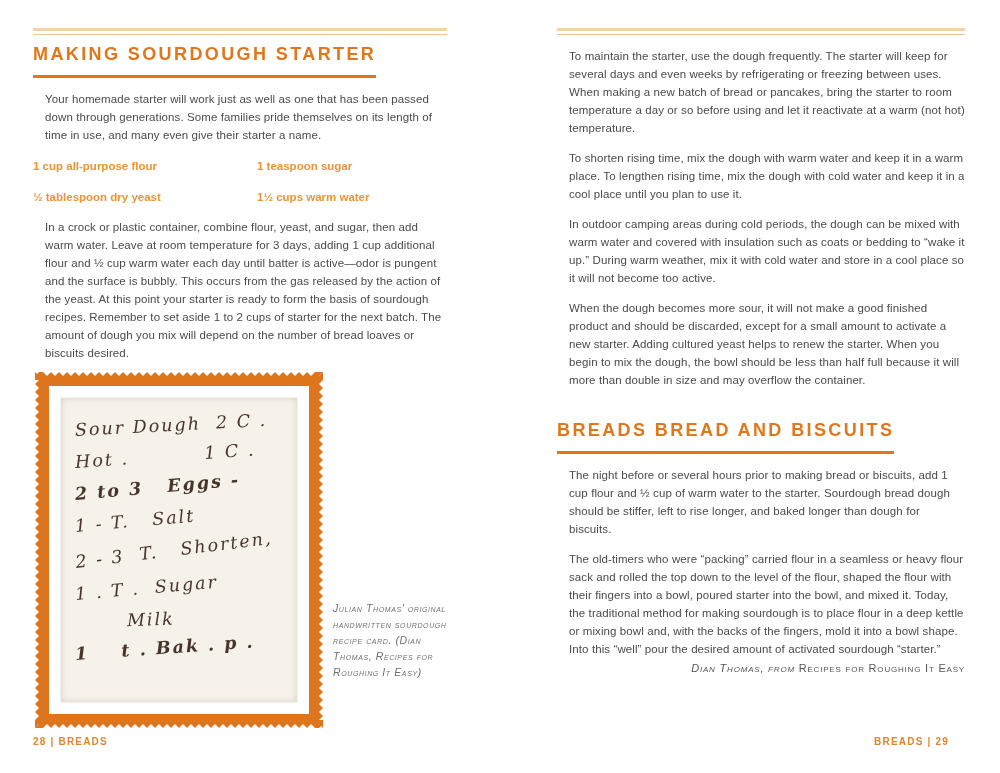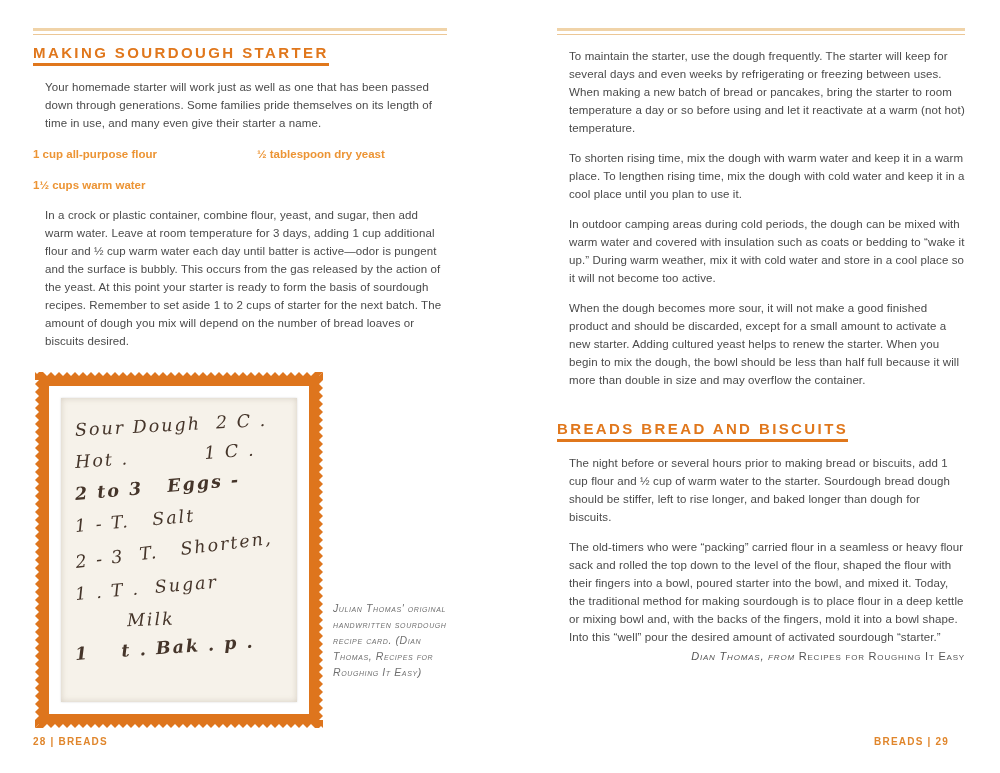--- a/index.html
+++ b/index.html
@@ -12,22 +12,22 @@
   .page-left{left:33px;width:414px;}
   .page-right{left:557px;width:408px;}
 
   .top-rule{
     margin-top:28px;height:3px;
     border-top:3px solid #f0d3a8;border-bottom:1px solid #ecc796;
   }
 
   h2.section-heading{
     display:inline-block;margin:9px 0 0 0;
-    font-size:15px;font-weight:bold;letter-spacing:2.4px;
-    color:#e0771c;border-bottom:3px solid #e0771c;padding-bottom:2px;
+    font-size:18px;font-weight:bold;letter-spacing:2.4px;
+    color:#e0771c;border-bottom:3px solid #e0771c;padding-bottom:10px;
     white-space:nowrap;
   }
   p.body-par{
     margin:12px 0 0 12px;font-size:11.5px;line-height:18px;color:#4a4a4a;
     letter-spacing:0.1px;
   }
 
   .ingredients{
     margin:14px 0 0 0;display:grid;grid-template-columns:210px 1fr;
     column-gap:0;row-gap:2px;gap:14px;
@@ -102,20 +102,21 @@
   <div class="top-rule"></div>
 
   <div>
     <h2 class="section-heading">MAKING SOURDOUGH STARTER</h2>
   </div>
 
   <p class="body-par">Your homemade starter will work just as well as one that has been passed down through generations. Some families pride themselves on its length of time in use, and many even give their starter a name.</p>
 
   <div class="ingredients">
       <div class="ingredient">1 cup all-purpose flour</div>
+      <div class="ingredient">1 teaspoon sugar</div>
       <div class="ingredient">½ tablespoon dry yeast</div>
       <div class="ingredient">1½ cups warm water</div>
     </div>
 
   <p class="body-par">In a crock or plastic container, combine flour, yeast, and sugar, then add warm water. Leave at room temperature for 3 days, adding 1 cup additional flour and ½ cup warm water each day until batter is active—odor is pungent and the surface is bubbly. This occurs from the gas released by the action of the yeast. At this point your starter is ready to form the basis of sourdough recipes. Remember to set aside 1 to 2 cups of starter for the next batch. The amount of dough you mix will depend on the number of bread loaves or biscuits desired.</p>
 
   <figure class="figure" style="margin:0">
     <div class="frame">
       <div class="zz zz-top"></div>
       <div class="zz zz-h zz-left"></div>

